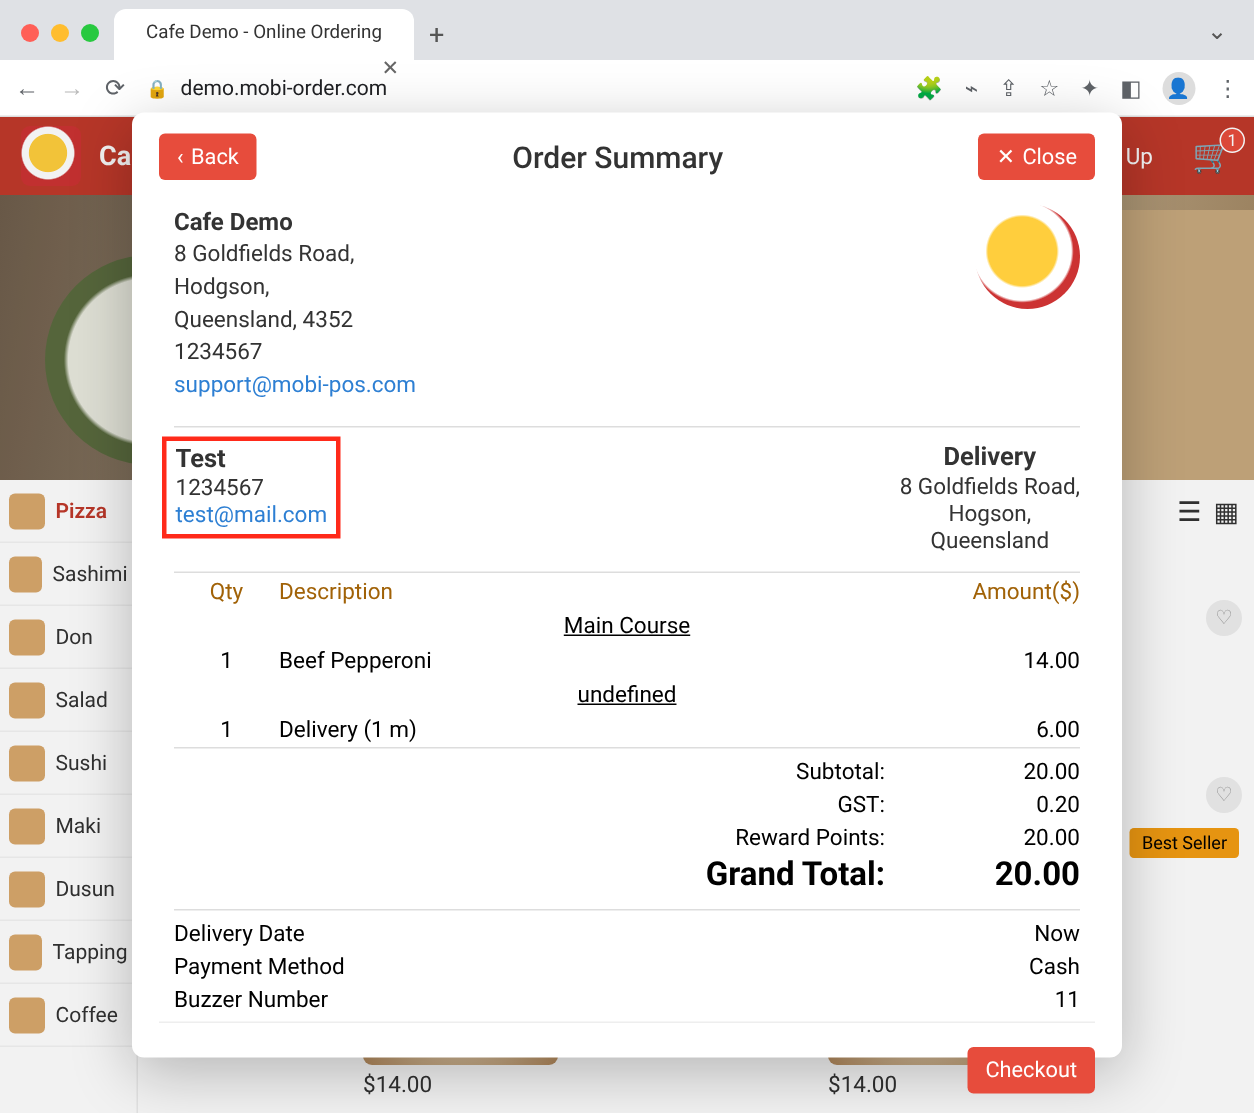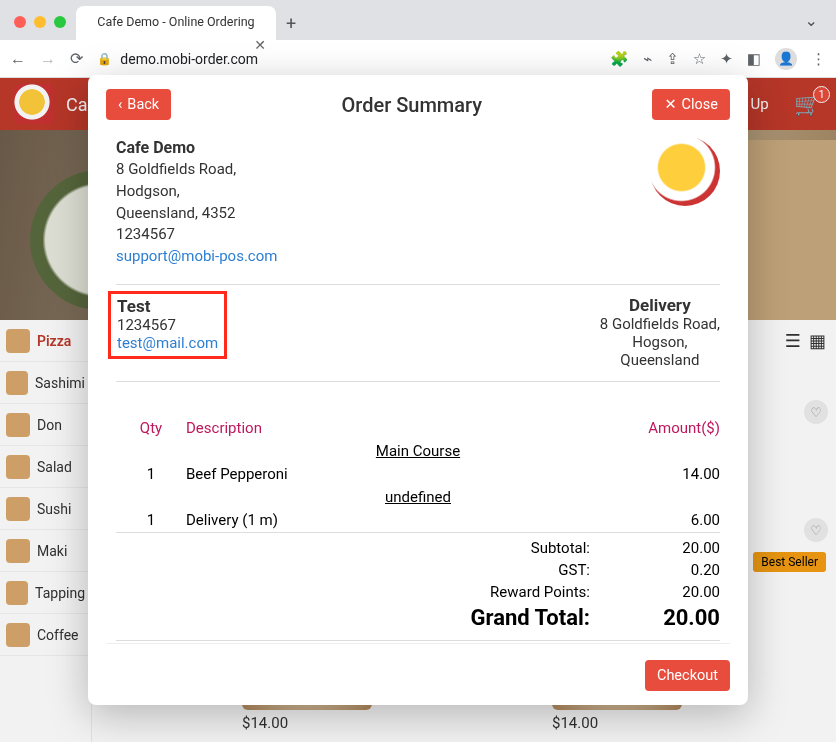--- a/index.html
+++ b/index.html
@@ -20,21 +20,21 @@
 .nav-icn{color:#5f6368;font-size:16px;display:flex;align-items:center;}
 .nav-icn.dis{color:#b9b9b9;}
 .url-area{flex:1;display:flex;align-items:center;gap:8px;font-size:14px;color:#202124;}
 .lock{color:#5f6368;font-size:12px;}
 .rt-icons{display:flex;gap:14px;align-items:center;color:#5f6368;font-size:15px;}
 .rt-icons .avatar{width:22px;height:22px;border-radius:50%;background:#ddd;display:flex;align-items:center;justify-content:center;font-size:13px;}
 
 .page { position:relative; height:664px; background:#8b6b55; }
 .header { height:52px; background:#c0392b; display:flex; align-items:center; padding:0 14px; gap:12px;}
 .logo{width:40px;height:40px;background:radial-gradient(circle at 45% 45%,#ffce3d 40%,#fff 42% 55%,#c33 58%);border-radius:6px;}
-.brand{color:#fff;font-weight:400;font-size:18px;}
+.brand{color:#fff;font-weight:700;font-size:18px;}
 .signup{margin-left:auto;color:#fff;font-size:15px;}
 .cart{position:relative;margin-left:14px;color:#fff;font-size:22px;}
 .cart .badge{position:absolute;top:-6px;right:-8px;background:#e74c3c;color:#fff;border-radius:50%;width:17px;height:17px;font-size:11px;display:flex;align-items:center;justify-content:center;border:1px solid #fff;}
 
 .hero{height:190px;background:linear-gradient(100deg,#6e5d4b,#a8987f 40%,#d9c9ad 60%,#a08560);position:relative;}
 .hero::before{content:'';position:absolute;left:30px;top:40px;width:140px;height:140px;border-radius:50%;background:radial-gradient(circle,#e9eadf 55%,#5a6b3f 58%);}
 .hero::after{content:'';position:absolute;right:0;top:10px;width:260px;height:180px;background:#c8a97e;clip-path:polygon(20% 0,100% 0,100% 100%,0 100%);}
 
 .content{background:#fff;position:absolute;left:0;right:0;top:242px;bottom:0;display:flex;}
 .sidebar{width:92px;border-right:1px solid #eee;overflow:hidden;}
@@ -63,21 +63,21 @@
 .link{color:#2d7fd3;}
 .hr{border:none;border-top:1px solid #ddd;margin:0 10px;}
 .inforow{display:flex;justify-content:space-between;padding:10px 10px 12px;font-size:15px;color:#333;}
 .cust{font-size:15px;}
 .cust .nm{font-weight:700;font-size:17px;}
 .cust-box{border:3px solid #ff2a1a;padding:2px 6px 4px;margin:-4px -8px;}
 .deliv{text-align:center;}
 .deliv .t{font-weight:700;font-size:17px;}
 .table{padding:0 10px;}
 .th,.tr{display:flex;font-size:15px;padding:3px 0;}
-.th{color:#be185d;margin-top:34px;}
+.th{color:#a16207;}
 .c-qty{width:70px;text-align:center;}
 .c-desc{flex:1;}
 .c-amt{width:110px;text-align:right;}
 .section{text-align:center;text-decoration:underline;font-size:15px;padding:2px 0;}
 .totals{padding:4px 10px 8px;}
 .trow{display:flex;justify-content:flex-end;gap:30px;font-size:15px;padding:2px 0;}
 .trow .lbl{width:180px;text-align:right;}
 .trow .val{width:100px;text-align:right;}
 .grand{font-size:22px;font-weight:700;}
 .meta{padding:4px 10px;}
@@ -152,20 +152,24 @@
         <div class="cat">
             <span class="thumb"></span>
             <span>Sushi</span>
           </div>
         <div class="cat">
             <span class="thumb"></span>
             <span>Maki</span>
           </div>
         <div class="cat">
             <span class="thumb"></span>
+            <span>Dusun</span>
+          </div>
+        <div class="cat">
+            <span class="thumb"></span>
             <span>Tapping</span>
           </div>
         <div class="cat">
             <span class="thumb"></span>
             <span>Coffee</span>
           </div>
       </div>
       <div class="grid">
         <div style="width:120px"></div>
         <div class="prod">
@@ -267,20 +271,34 @@
           <span class="lbl">Reward Points:</span>
           <span class="val">20.00</span>
         </div>
       <div class="trow grand">
           <span class="lbl">Grand Total:</span>
           <span class="val">20.00</span>
         </div>
     </div>
     <hr class="hr">
 
+    <div class="meta">
+      <div class="mrow">
+          <span>Delivery Date</span>
+          <span>Now</span>
+        </div>
+      <div class="mrow">
+          <span>Payment Method</span>
+          <span>Cash</span>
+        </div>
+      <div class="mrow">
+          <span>Buzzer Number</span>
+          <span>11</span>
+        </div>
+    </div>
 
     <div class="modal-foot">
       <button class="btn red" style="background:#e74c3c">
           <span>Checkout</span>
         </button>
     </div>
   </div>
 </div>
 
 </body></html>

